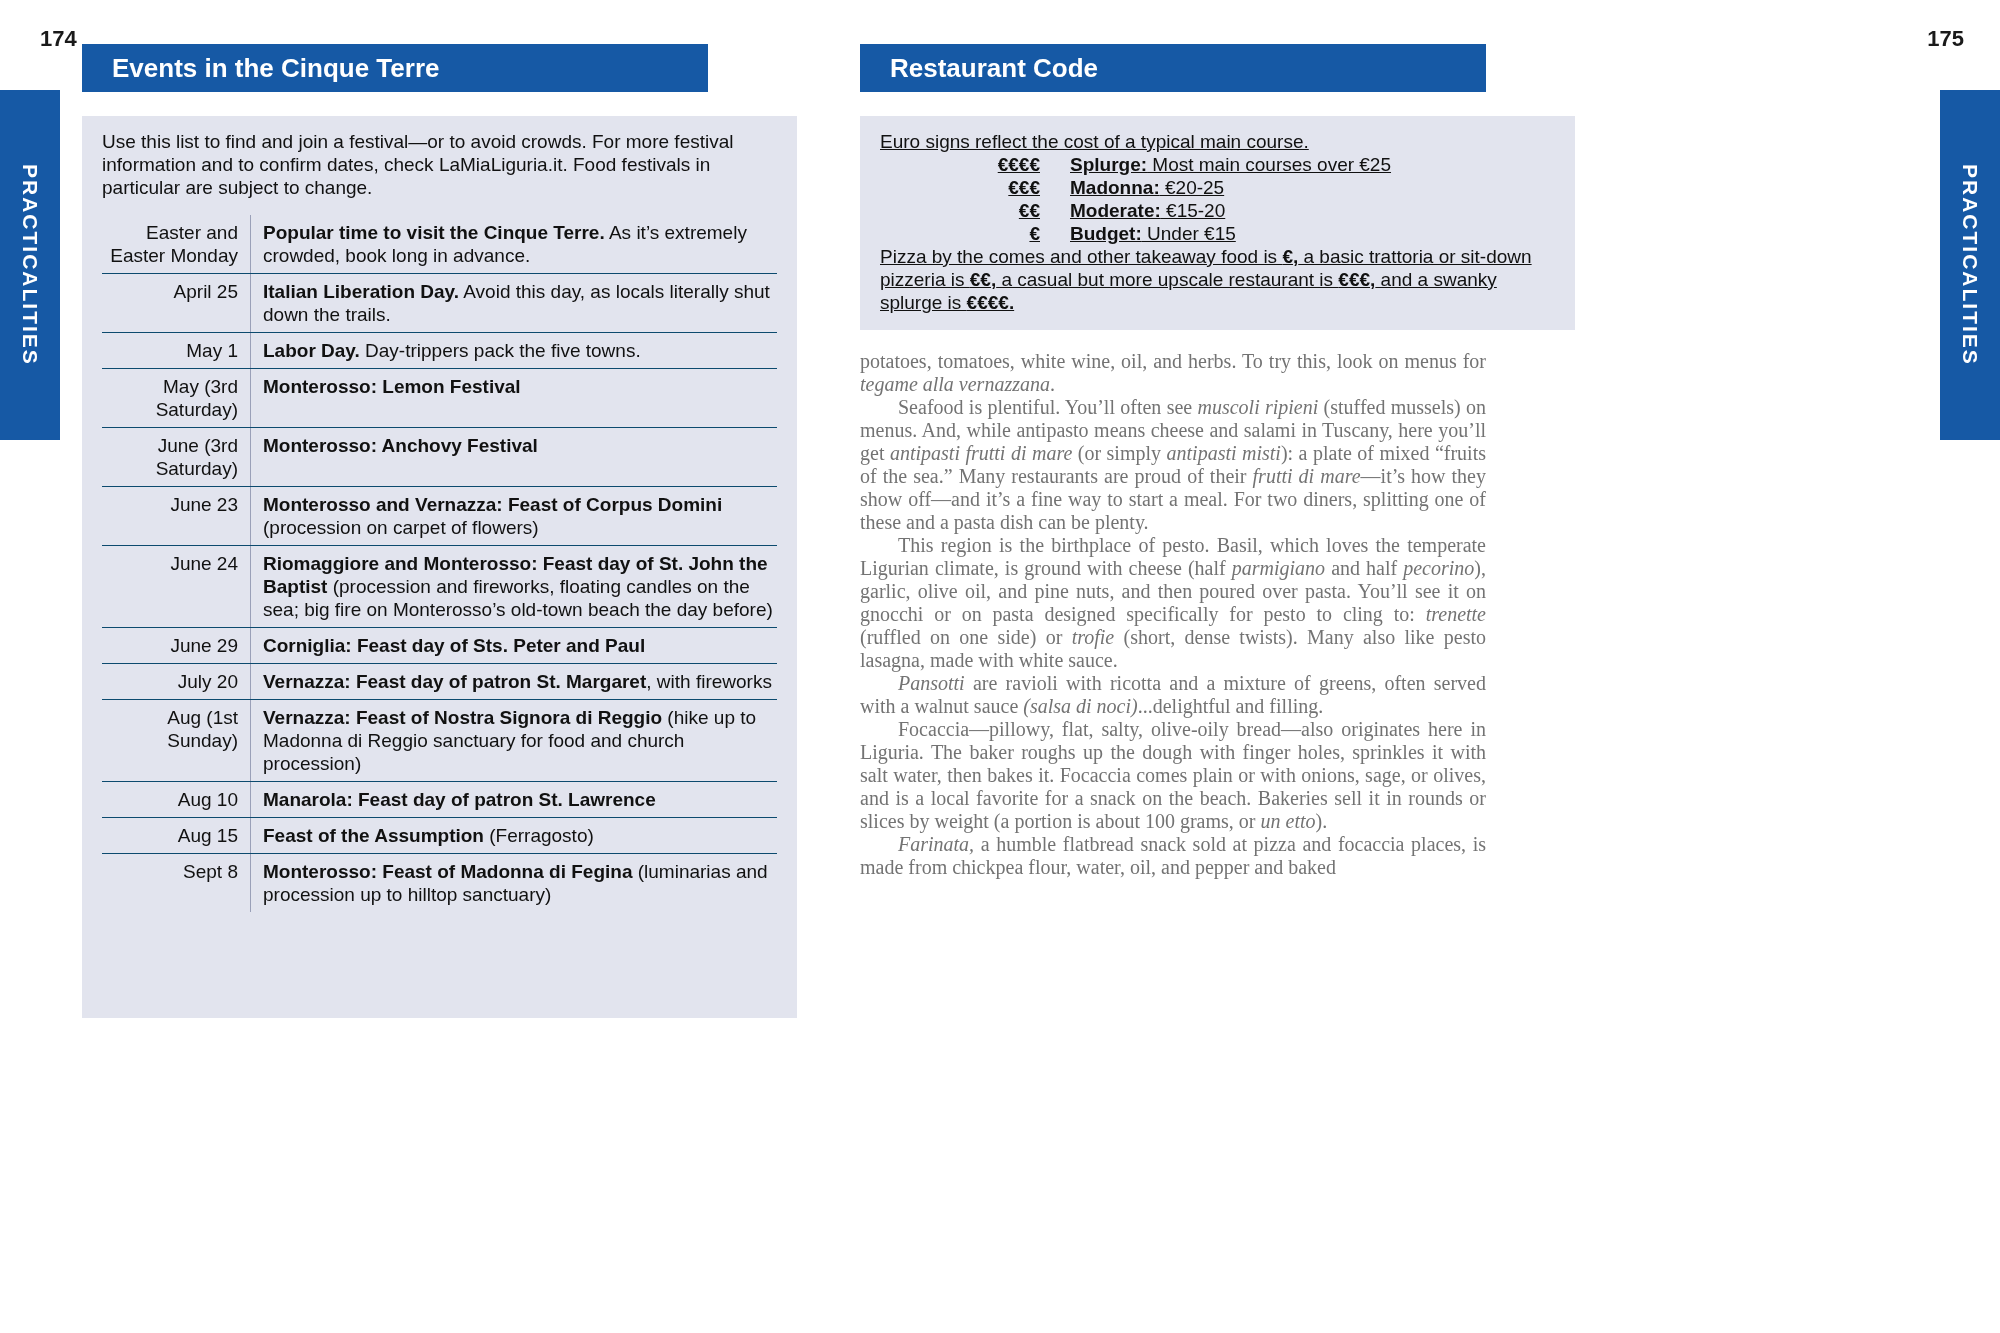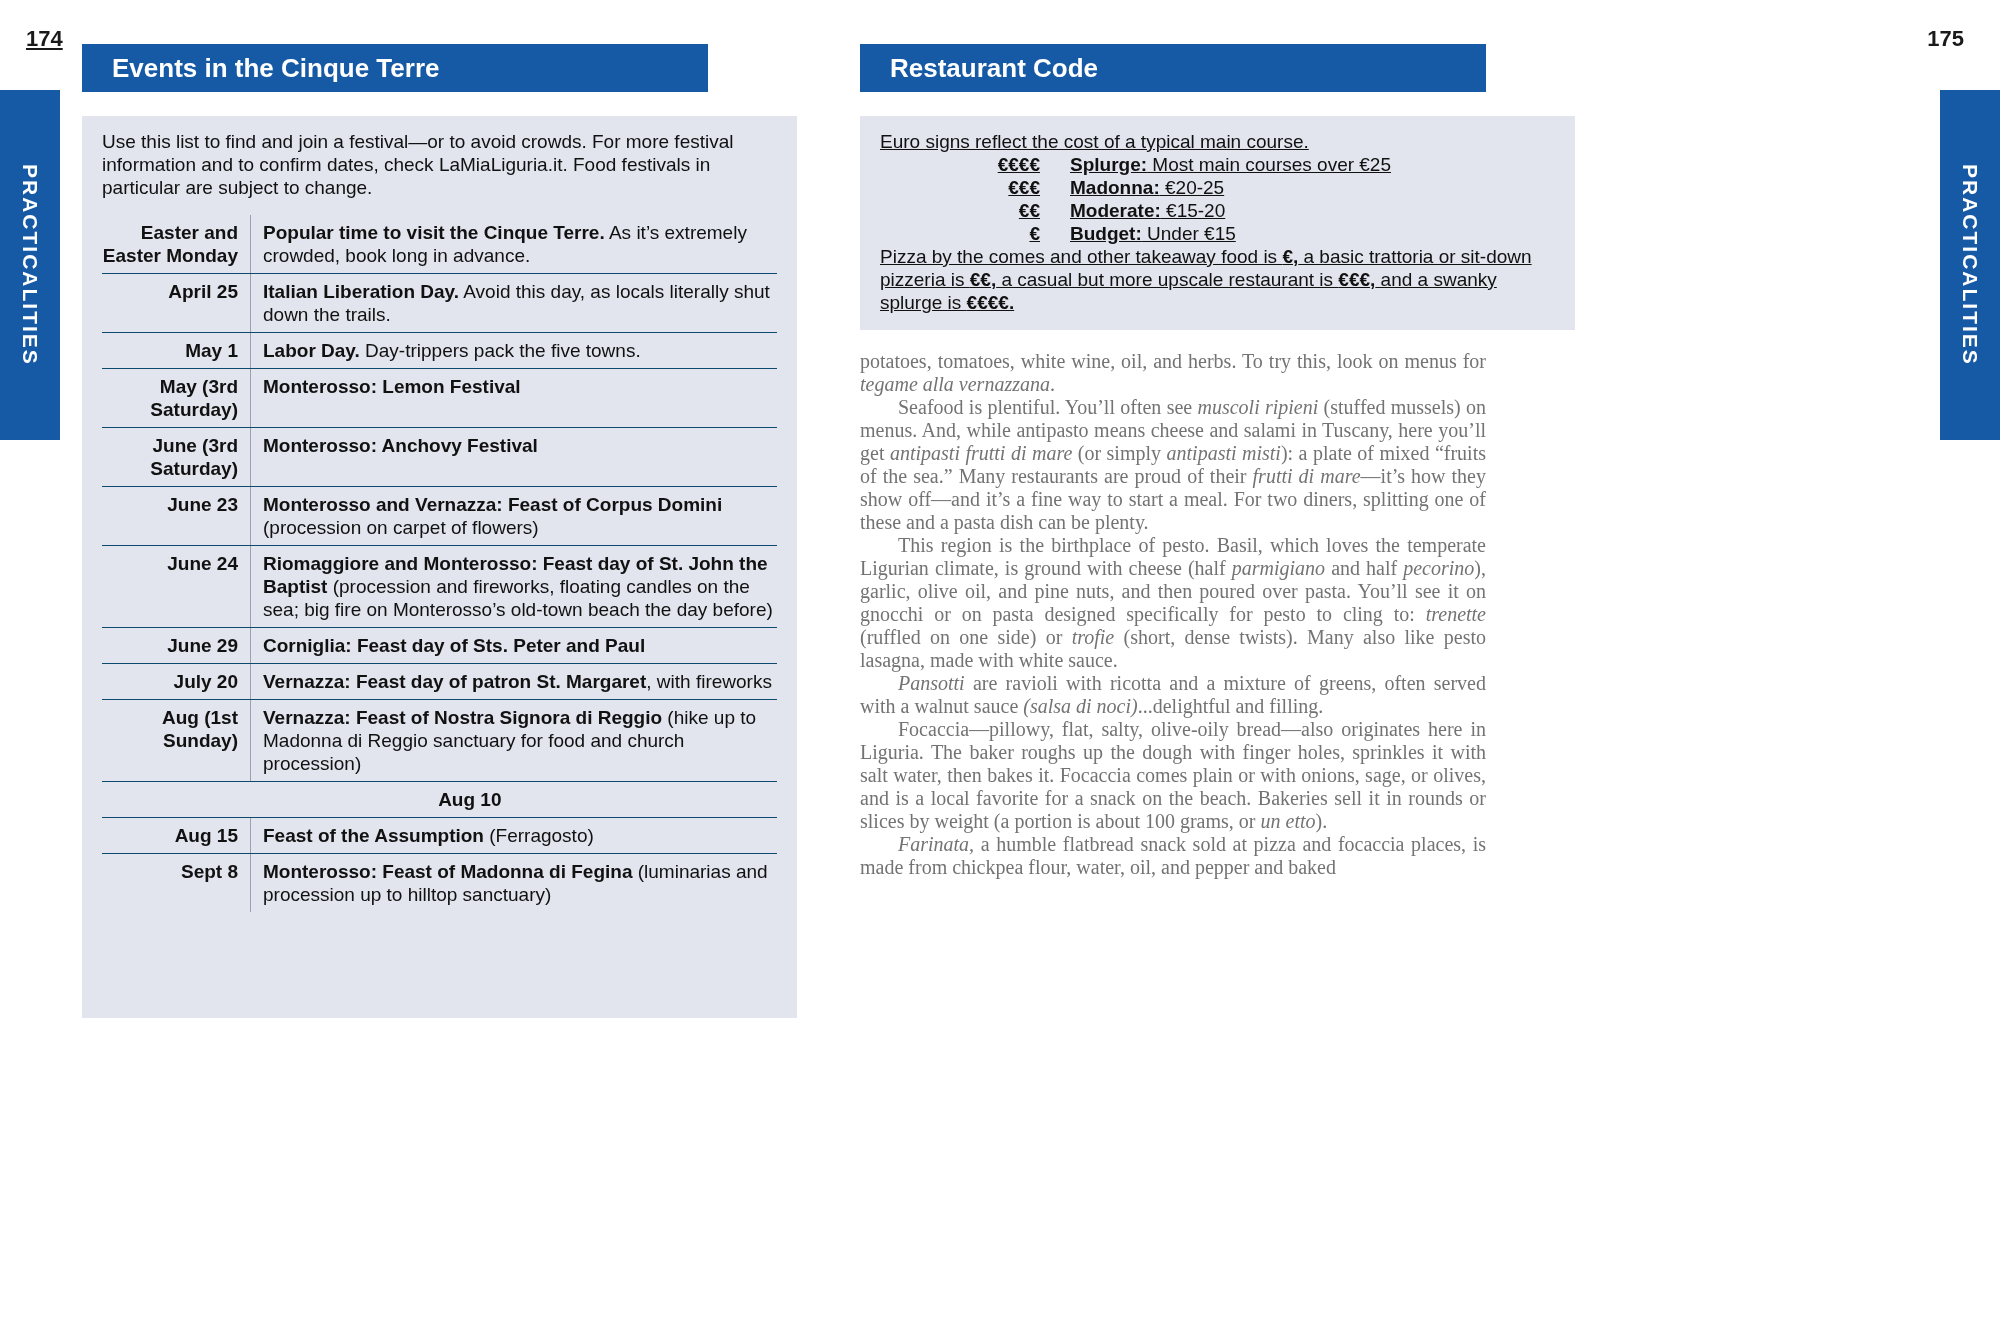--- a/index.html
+++ b/index.html
@@ -2,21 +2,21 @@
 <html style="--accent: #1659a5; --box-bg: #e2e4ee;"><head>
 <meta charset="utf-8">
 <style>
   :root { --accent:#1659a5; --box-bg:#e2e4ee; --rule:#9aa0b8; }
   * { margin:0; padding:0; box-sizing:border-box; }
   html,body { width:2000px; height:1333px; background:#ffffff; overflow:hidden;
     font-family:"Liberation Sans", sans-serif; color:#111; }
   .spread { position:relative; width:2000px; height:1333px; }
 
   .page-num { position:absolute; top:26px; font-size:22px; font-weight:bold; color:#1a1a1a; }
-  .page-num.left  { left:26px;text-decoration:underline; }
+  .page-num.left  { left:40px; }
   .page-num.right { right:36px;text-align:center; }
 
   .tab { position:absolute; top:90px; width:60px; height:350px; background:var(--accent);
     display:flex; align-items:center; justify-content:center; }
   .tab-left  { left:0; }
   .tab-right { right:0; }
   .tab-text { writing-mode:vertical-rl; color:#fff; font-weight:bold; font-size:21px; letter-spacing:2px; }
 
   .hdr { position:absolute; top:44px; width:626px; height:48px; background:var(--accent);
     color:#fff; display:flex; align-items:center; padding-left:30px;
@@ -27,21 +27,21 @@
   .box { position:absolute; background:var(--box-bg); width:715px; padding:14px 20px; }
   .box-left  { left:82px; top:116px; height:902px; overflow:hidden; }
   .box-right { left:860px; top:116px; height:214px;text-decoration:underline; }
 
   .box p, .box div { font-size:19px; line-height:23px; }
   .intro { margin-bottom:16px; }
 
   .ev-table { width:100%; }
   .ev-row { display:flex; }
   .ev-row + .ev-row { border-top:1px solid #0c4a6e;justify-content:center; }
-  .ev-date { width:148px; text-align:right; font-weight:bold; padding:6px 12px 6px 0; }
+  .ev-date { width:148px; text-align:right; font-weight:normal; padding:6px 12px 6px 0; }
   .ev-desc { flex:1; border-left:1px solid var(--rule); padding:6px 0 6px 12px; }
 
   .price-row { display:flex; }
   .price-sym { width:160px; text-align:right; font-weight:bold; }
   .price-text { padding-left:30px; }
 
   .b { font-weight:bold; }
   .i { font-style:italic; }
 
   .body-text { position:absolute; left:860px; top:350px; width:626px;
@@ -107,20 +107,21 @@
         <div class="ev-row">
           <div class="ev-date">July 20</div>
           <div class="ev-desc"><span class="b">Vernazza: Feast day of patron St. Margaret</span><span>, with fireworks</span></div>
         </div>
         <div class="ev-row">
           <div class="ev-date">Aug (1st Sunday)</div>
           <div class="ev-desc"><span class="b">Vernazza: Feast of Nostra Signora di Reggio</span><span> (hike up to Madonna di Reggio sanctuary for food and church procession)</span></div>
         </div>
         <div class="ev-row">
           <div class="ev-date">Aug 10</div>
+          <div class="ev-desc"><span class="b">Manarola: Feast day of patron St. Lawrence</span></div>
         </div>
         <div class="ev-row">
           <div class="ev-date">Aug 15</div>
           <div class="ev-desc"><span class="b">Feast of the Assumption</span><span> (Ferragosto)</span></div>
         </div>
         <div class="ev-row">
           <div class="ev-date">Sept 8</div>
           <div class="ev-desc"><span class="b">Monterosso: Feast of Madonna di Fegina</span><span> (luminarias and procession up to hilltop sanctuary)</span></div>
         </div>
       </div>

